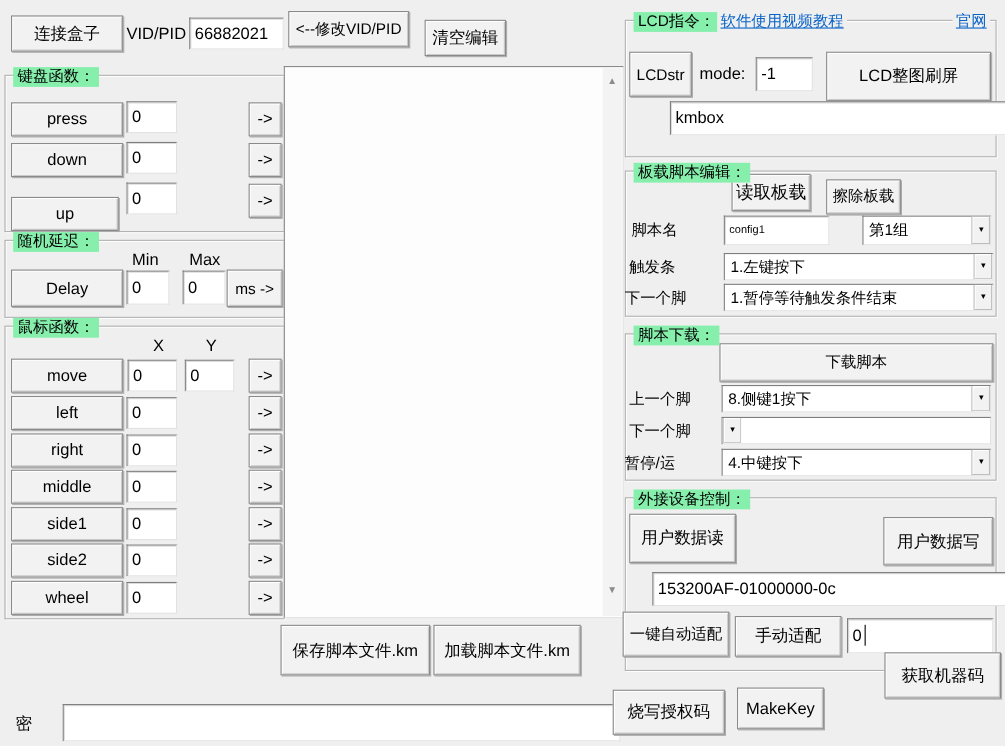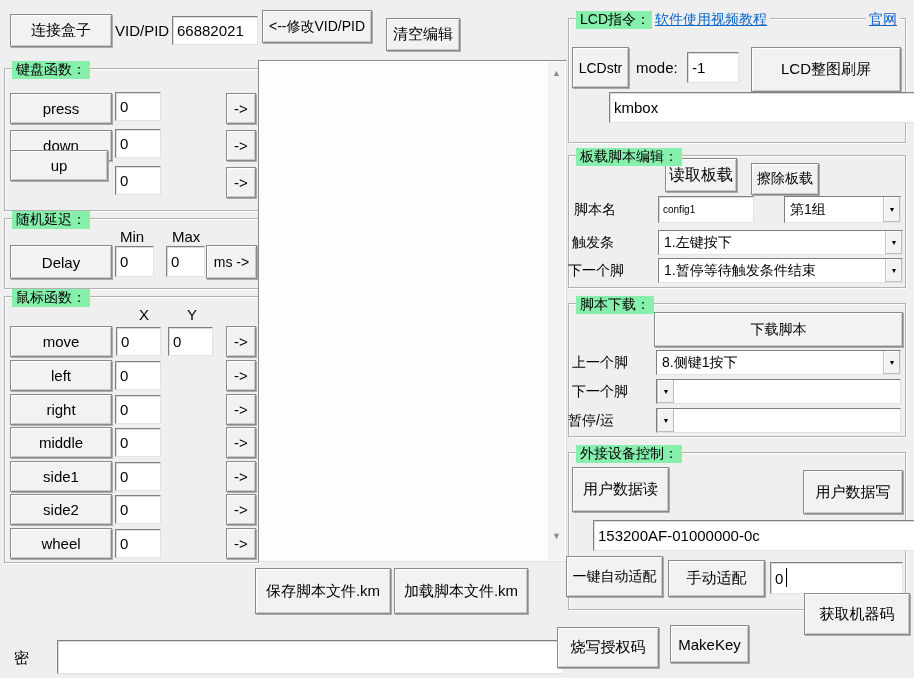--- a/index.html
+++ b/index.html
@@ -130,21 +130,21 @@
 <span class="gtitle" style="left:12px;top:61px">键盘函数：</span>
 
 <div class="btn" style="left:10px;top:93px;width:102px;height:31px">press</div>
 <input class="tb" style="left: 115px; top: 92px; width: 46px; height: 29px;" value="0">
 <div class="btn" style="left:226px;top:93px;width:30px;height:31px">-&gt;</div>
 
 <div class="btn" style="left:10px;top:130px;width:102px;height:31px">down</div>
 <input class="tb" style="left: 115px; top: 129px; width: 46px; height: 29px;" value="0">
 <div class="btn" style="left:226px;top:130px;width:30px;height:31px">-&gt;</div>
 
-<div class="btn" style="left:10px;top:150px;width:98px;height:31px">up</div>
+<div class="btn" style="left:10px;top:179px;width:98px;height:31px">up</div>
 <input class="tb" style="left: 115px; top: 166px; width: 46px; height: 29px;" value="0">
 <div class="btn" style="left:226px;top:167px;width:30px;height:31px">-&gt;</div>
 
 <div class="group" style="left:4px;top:218px;width:255px;height:71px"></div>
 <span class="gtitle" style="left:12px;top:211px">随机延迟：</span>
 <span class="lbl" style="left:120px;top:228px;font-size:15px">Min</span>
 <span class="lbl" style="left:172px;top:228px;font-size:15px">Max</span>
 <div class="btn" style="left:10px;top:245px;width:102px;height:34px">Delay</div>
 <input class="tb" style="left: 115px; top: 246px; width: 39px; height: 31px;" value="0">
 <input class="tb" style="left: 166px; top: 246px; width: 39px; height: 31px;" value="0">
@@ -239,20 +239,21 @@
   <span class="combo-arrow">▼</span>
 </div>
 
 <span class="lbl" style="left:572px;top:383px">下一个脚</span>
 <div class="combo" style="left:656px;top:379px;width:245px;height:25px">
   <span class="combo-arrow">▼</span>
 </div>
 
 <span class="lbl" style="left:568px;top:412px">暂停/运</span>
 <div class="combo" style="left:656px;top:408px;width:245px;height:25px">
+  <span class="combo-text">4.中键按下</span>
   <span class="combo-arrow">▼</span>
 </div>
 
 <div class="group" style="left:568px;top:452px;width:338px;height:158px"></div>
 <span class="gtitle" style="left:576px;top:445px">外接设备控制：</span>
 <div class="btn" style="left:572px;top:467px;width:97px;height:45px">用户数据读</div>
 <div class="btn" style="left:803px;top:470px;width:100px;height:44px">用户数据写</div>
 <input class="tb" style="left: 593px; top: 520px; width: 329px; height: 31px;" value="153200AF-01000000-0c">
 <div class="btn" style="left:566px;top:556px;width:97px;height:41px;font-size:14px">一键自动适配</div>
 <div class="btn" style="left:668px;top:560px;width:97px;height:37px">手动适配</div>

